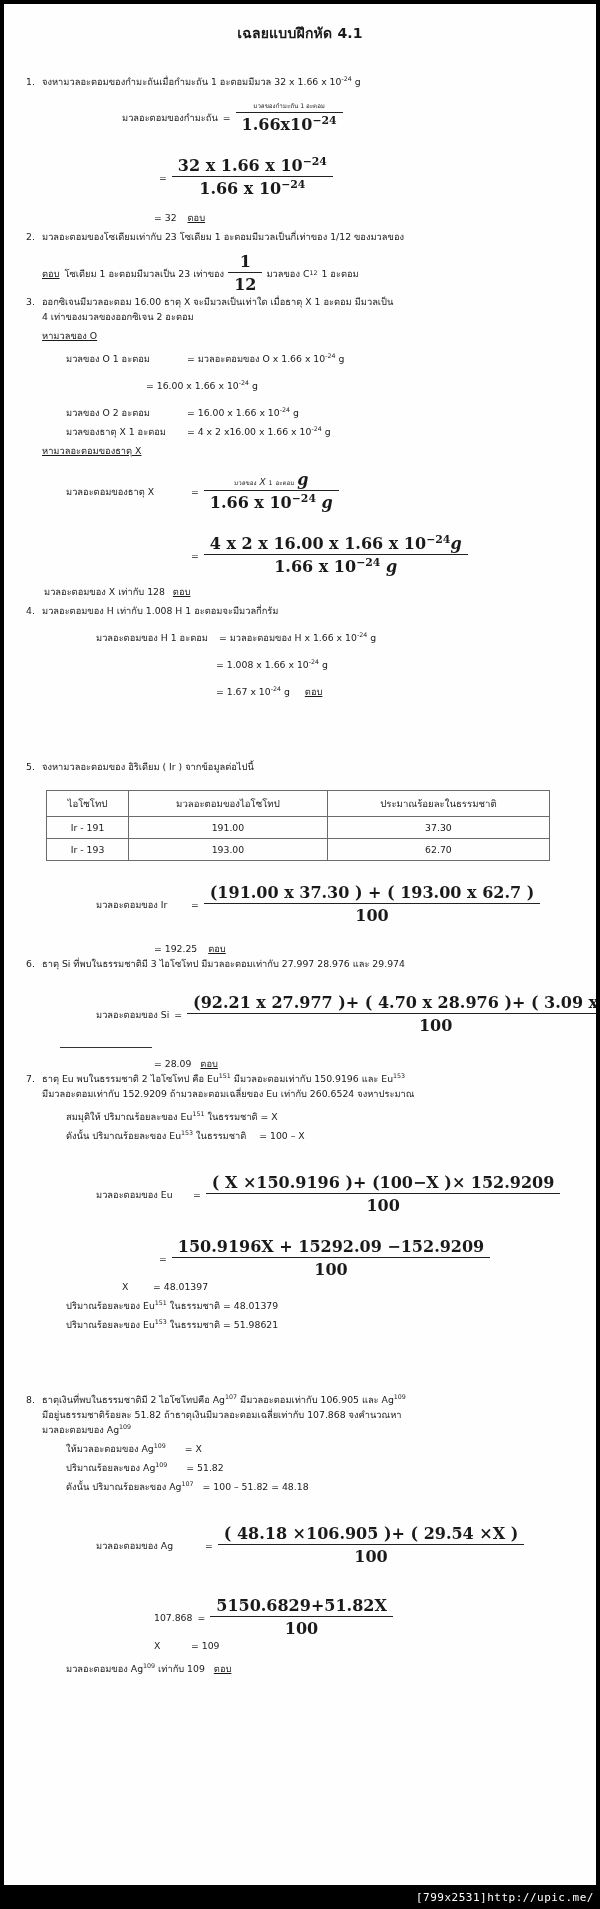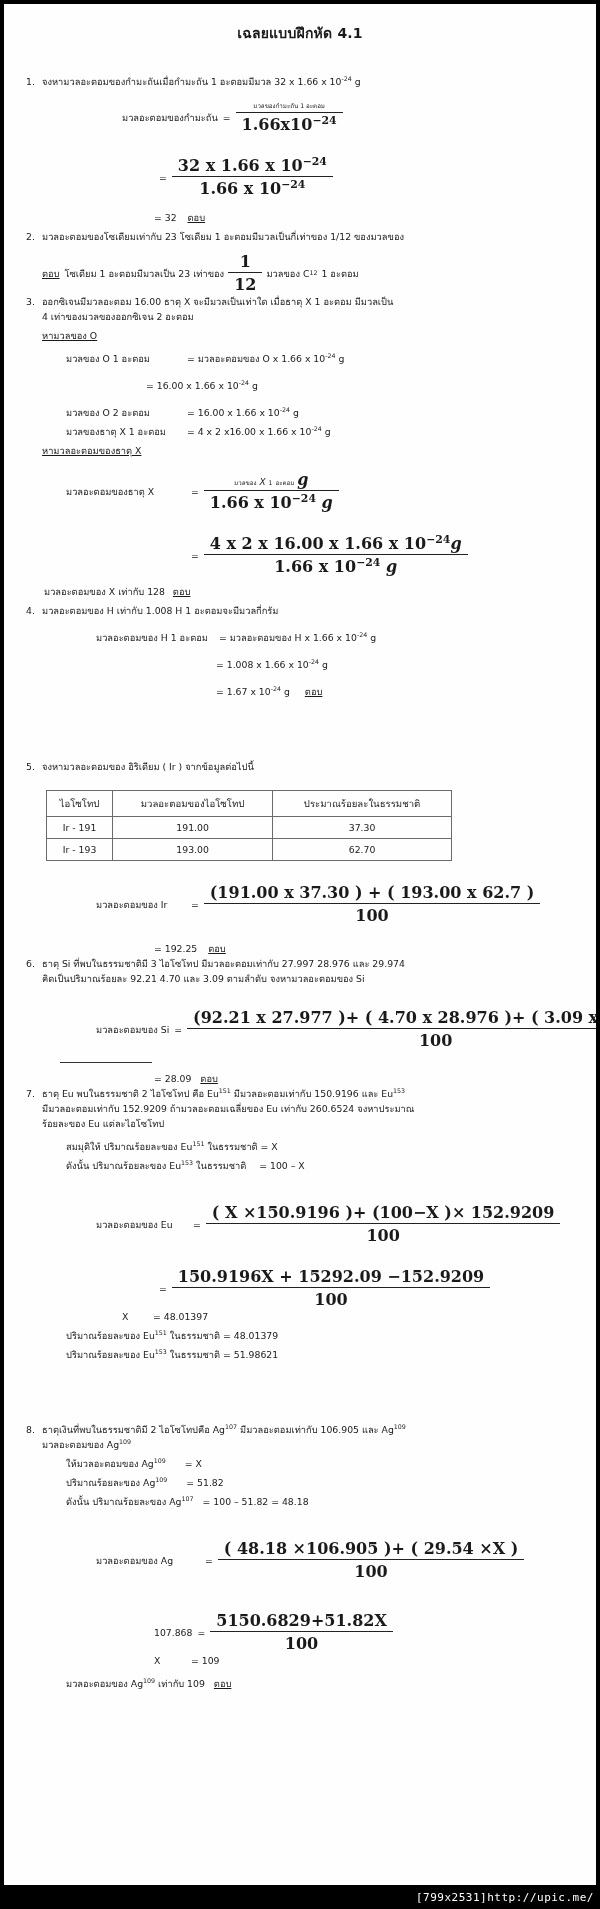--- a/index.html
+++ b/index.html
@@ -90,21 +90,21 @@
     padding: 2px 6px 0 6px;
     display: block;
     white-space: nowrap;
   }
   .tiny { font-size: 6.2px; }
   .bignum { font-size: 16px; font-weight: bold; font-family: "DejaVu Serif","Liberation Serif",serif; }
 
   table.iso {
     border-collapse: collapse;
     margin-left: 42px;
-    width: 406px;
+    width: 504px;
     font-size: 9.3px;
   }
   table.iso th, table.iso td {
     border: 1px solid #6b6b6b;
     text-align: center;
     padding: 5px 2px;
     font-weight: normal;
   }
   table.iso th { font-size: 9.6px; }
   .rule {
@@ -310,21 +310,20 @@
       <span>= 192.25</span>
       <span class="u" style="margin-left:8px">ตอบ</span>
     </div>
   </div>
 
   <div>
     <div class="ln body-ind">
       <span class="num">6.</span>
       <span>ธาตุ Si ที่พบในธรรมชาติมี 3  ไอโซโทป   มีมวลอะตอมเท่ากับ 27.997  28.976  และ  29.974</span>
     </div>
-    <div class="ln body-ind">คิดเป็นปริมาณร้อยละ 92.21  4.70  และ  3.09  ตามลำดับ จงหามวลอะตอมของ Si</div>
     <div class="sp22"></div>
     <div class="frac-row ind4">
       <span style="display:inline-block;width:88px">มวลอะตอมของ Si</span>
       <span class="eq">=</span>
       <span class="frac">
         <span class="top bignum">(92.21 x 27.977 )+ ( 4.70 x 28.976 )+ ( 3.09 x 29.974 )</span>
         <span class="bot bignum">100</span>
       </span>
     </div>
     <div class="sp12"></div>
@@ -336,21 +335,20 @@
     </div>
   </div>
 
   <div>
     <div class="ln body-ind">
       <span class="num">7.</span>
       <span>ธาตุ Eu  พบในธรรมชาติ 2  ไอโซโทป  คือ  Eu</span><sup>151</sup>
       <span>มีมวลอะตอมเท่ากับ 150.9196  และ  Eu</span><sup>153</sup>
     </div>
     <div class="ln body-ind">มีมวลอะตอมเท่ากับ 152.9209 ถ้ามวลอะตอมเฉลี่ยของ Eu เท่ากับ 260.6524 จงหาประมาณ</div>
-    <div class="ln body-ind">ร้อยละของ Eu  แต่ละไอโซโทป</div>
     <div class="sp8"></div>
     <div class="ln ind3">
       <span>สมมุติให้ ปริมาณร้อยละของ Eu</span><sup>151</sup>
       <span>ในธรรมชาติ = X</span>
     </div>
     <div class="sp4"></div>
     <div class="ln ind3">
       <span>ดังนั้น ปริมาณร้อยละของ Eu</span><sup>153</sup>
       <span>ในธรรมชาติ</span>
       <span style="margin-left:10px">= 100 – X</span>
@@ -389,20 +387,21 @@
   </div>
 
   <div class="sp60"></div>
 
   <div>
     <div class="ln body-ind">
       <span class="num">8.</span>
       <span>ธาตุเงินที่พบในธรรมชาติมี 2  ไอโซโทปคือ  Ag</span><sup>107</sup>
       <span>มีมวลอะตอมเท่ากับ 106.905  และ  Ag</span><sup>109</sup>
     </div>
+    <div class="ln body-ind">มีอยู่นธรรมชาติร้อยละ 51.82 ถ้าธาตุเงินมีมวลอะตอมเฉลี่ยเท่ากับ 107.868 จงคำนวณหา</div>
     <div class="ln body-ind">
       <span>มวลอะตอมของ Ag</span><sup>109</sup>
     </div>
     <div class="sp4"></div>
     <div class="ln ind3">
       <span>ให้มวลอะตอมของ  Ag</span><sup>109</sup>
       <span style="margin-left:16px">= X</span>
     </div>
     <div class="sp4"></div>
     <div class="ln ind3">

